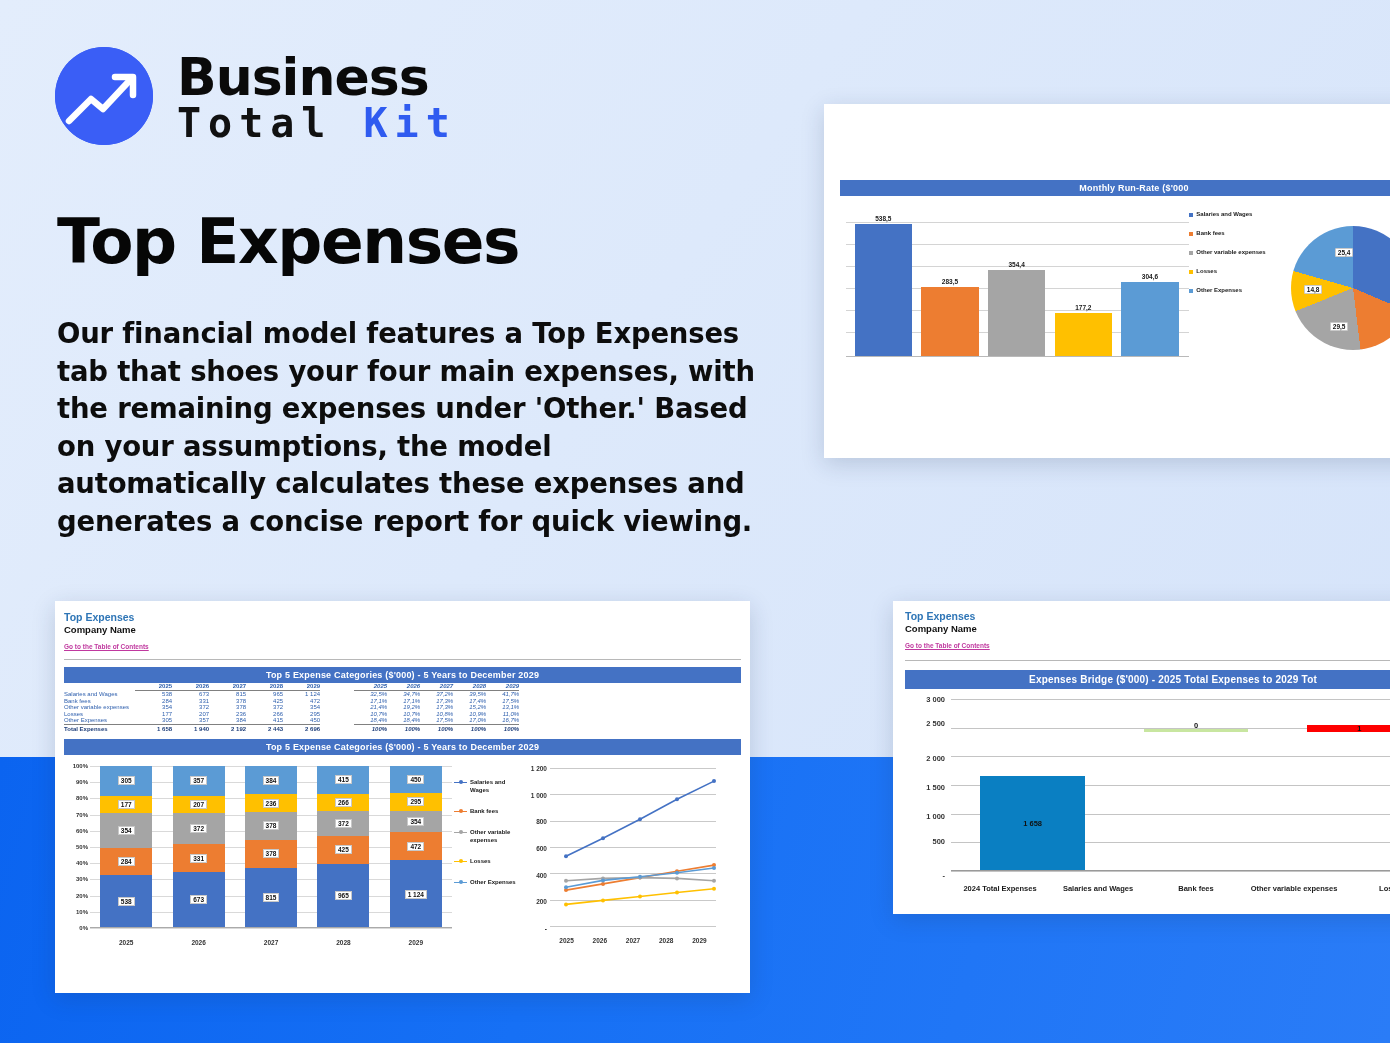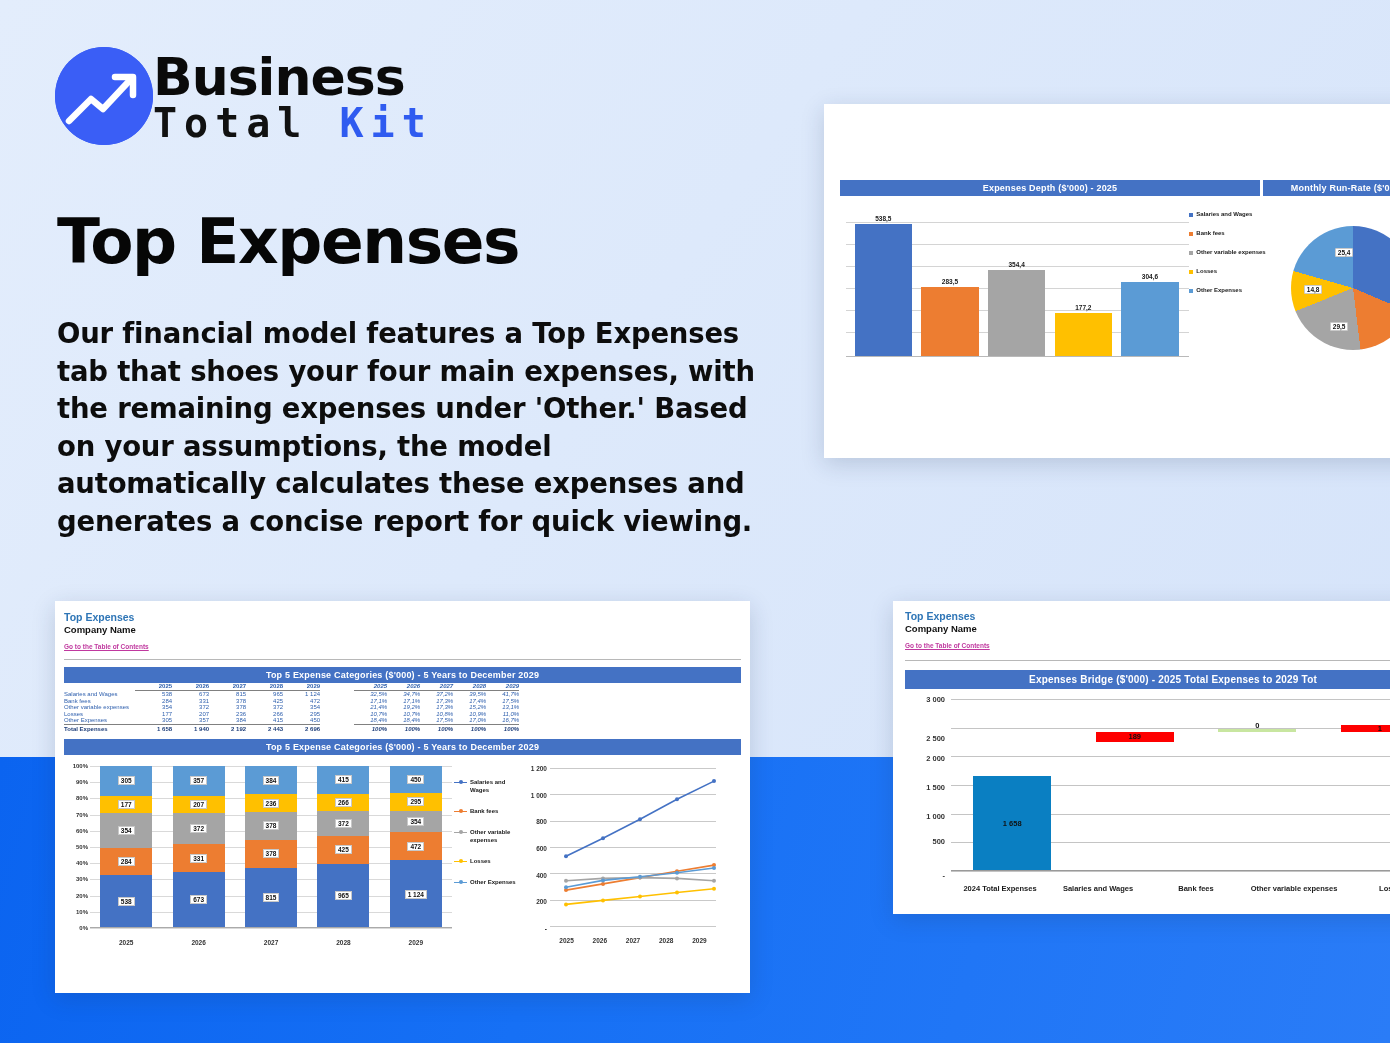--- a/index.html
+++ b/index.html
@@ -16,21 +16,21 @@
   .bg-light {
     position: absolute; left: 0; top: 0; width: 1390px; height: 760px;
     background: linear-gradient(125deg, #e3edfc 0%, #dde9fb 45%, #d6e4fa 100%);
   }
   .bg-blue {
     position: absolute; left: 0; top: 757px; width: 1390px; height: 286px;
     background: linear-gradient(105deg, #0b64f0 0%, #1670f5 40%, #2a7cf7 100%);
   }
 
   
-  .logo-wrap { position: absolute; left: 55px; top: 47px; display: flex; align-items: center; gap: 0; }
+  .logo-wrap { position: absolute; left: 55px; top: 47px; display: flex; align-items: center; gap: 24px; }
   .logo-circle {
     width: 98px; height: 98px; border-radius: 50%;
     background: #3a5ef6; position: relative; flex: none;
   }
   .logo-circle svg { position: absolute; left: 0; top: 0; }
   .logo-text { padding-top: 4px; }
   .logo-line1 {
     font-size: 52px; font-weight: 800; letter-spacing: -1px;
     color: #0a0a0a; line-height: 0.98; font-family: "DejaVu Sans", sans-serif;
   }
@@ -190,21 +190,20 @@
       <div class="logo-line1">Business</div>
       <div class="logo-line2"><span>Total </span><span class="kit">Kit</span></div>
     </div>
   </div>
 
   <div class="headline">Top Expenses</div>
   <div class="bodytext">Our financial model features a Top Expenses tab that shoes your four main expenses, with the remaining expenses under 'Other.' Based on your assumptions, the model automatically calculates these expenses and generates a concise report for quick viewing.</div>
 
   <div class="panel" id="panelA">
     <div class="titlerow">
-      <div class="xl-title-bar">Expenses Depth ($'000) - 2025</div>
       <div class="xl-title-bar">Monthly Run-Rate ($'000</div>
     </div>
     <div class="charts">
 
       <div class="depthchart">
         <div class="depth-grid">
           <div style="top:14%"></div>
             <div style="top:28%"></div>
             <div style="top:42%"></div>
           <div style="top:56%"></div>
@@ -645,36 +644,31 @@
       <div class="wf-grid">
         <div style="top:0%"></div>
           <div style="top:16.66%"></div>
           <div style="top:33.33%"></div>
         <div style="top:50%"></div>
           <div style="top:66.66%"></div>
           <div style="top:83.33%"></div>
           <div style="top:100%"></div>
       </div>
       <div class="wf-ylab" style="top:4px">3 000</div>
-      <div class="wf-ylab" style="top:43px">2 500</div>
+      <div class="wf-ylab" style="top:28px">2 500</div>
       <div class="wf-ylab" style="top:62.6px">2 000</div>
       <div class="wf-ylab" style="top:92px">1 500</div>
       <div class="wf-ylab" style="top:121.3px">1 000</div>
       <div class="wf-ylab" style="top:146px">500</div>
       <div class="wf-ylab" style="top:180px">-</div>
 
       <div class="wf-cols">
         <div class="wf-col">
           <div class="wf-bar" style="bottom:0%;height:55.3%;background:#0a7fc2">
             <span>1 658</span>
-          </div>
-        </div>
-        <div class="wf-col">
-          <div class="wf-bar" style="bottom:74.8%;height:6.3%;background:#fe0000">
-            <span>189</span>
           </div>
         </div>
         <div class="wf-col">
           <div class="wf-bar" style="bottom:81.1%;height:2.5px;background:#c8e6a0">
             <span style="position:absolute;top:-8px;">0</span>
           </div>
         </div>
         <div class="wf-col">
           <div class="wf-bar" style="bottom:81.1%;height:4.0%;background:#fe0000">
             <span>1</span>

